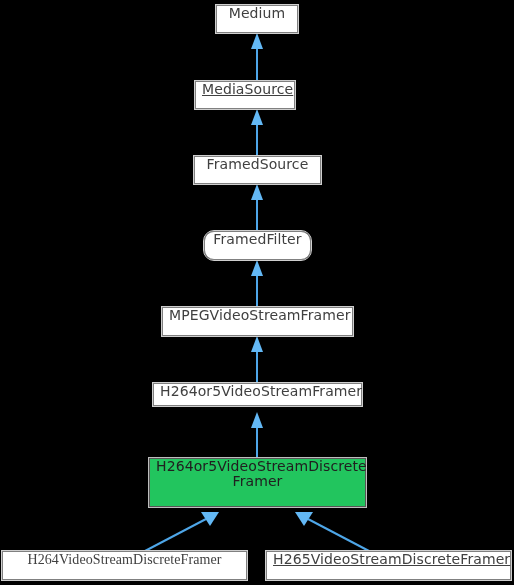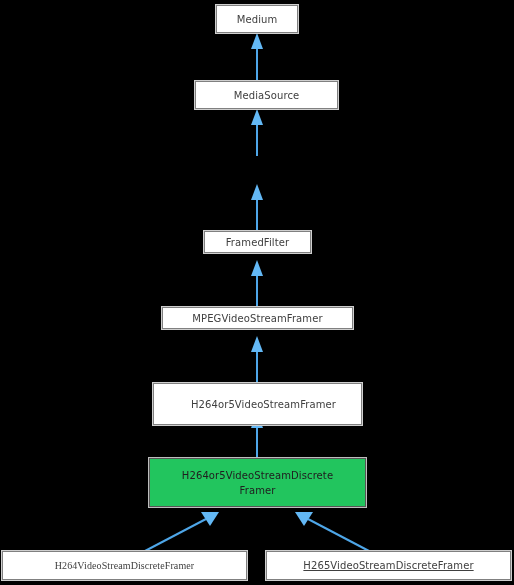--- a/index.html
+++ b/index.html
@@ -24,26 +24,26 @@
     height: 585px;
     pointer-events: none;
   }
   .node {
     position: absolute;
     box-sizing: border-box;
     background: #ffffff;
     border: 1px solid #808080;
     outline: 1px solid #cfcfcf;
     color: #404040;
-    font-size: 10px;
+    font-size: 14px;
     line-height: 15px;
     letter-spacing: 0.1px;
     text-align: center;
     display: flex;
-    align-items: center;
+    align-items: flex-start;
     justify-content: center;
     white-space: pre-line;
     z-index: 2;
   }
   .node.current {
     background: #22c55e;
     border: 1px solid #555555;
     outline: 1px solid #bdbdbd;
     color: #202020;
   }
@@ -93,34 +93,37 @@
     <g>
       <line x1="369" y1="551" x2="308" y2="519" stroke="#4ea6e8" stroke-width="2"></line>
       <polygon points="295,512 313,512 304,526" fill="#63b8f5"></polygon>
     </g>
   </svg>
 
   <div class="node" style="left:216px; top:5px; width:82px; height:28px;">
     <span class="node-label">Medium</span>
   </div>
 
-  <div class="node" style="left:195px; top:81px; width:143px; height:28px;">
+  <div class="node" style="left:195px; top:81px; width:100px; height:28px;text-decoration:underline;">
     <span class="node-label">MediaSource</span>
   </div>
 
+  <div class="node" style="left:194px; top:156px; width:127px; height:28px;">
+    <span class="node-label">FramedSource</span>
+  </div>
 
-  <div class="node" style="left:204px; top:231px; width:107px; height:22px;">
+  <div class="node" style="left:204px; top:231px; width:107px; height:29px;border-radius:10px;">
     <span class="node-label">FramedFilter</span>
   </div>
 
-  <div class="node" style="left:162px; top:307px; width:191px; height:22px;">
+  <div class="node" style="left:162px; top:307px; width:191px; height:29px;">
     <span class="node-label">MPEGVideoStreamFramer</span>
   </div>
 
-  <div class="node" style="left:153px; top:383px; width:209px; height:42px;padding-left:12px;">
+  <div class="node" style="left:153px; top:383px; width:209px; height:23px;">
     <span class="node-label">H264or5VideoStreamFramer</span>
   </div>
 
   <div class="node current" style="left:149px; top:458px; width:217px; height:49px;">
     <span class="node-label">H264or5VideoStreamDiscrete
 Framer</span>
   </div>
 
   <div class="node" style="left:2px; top:551px; width:245px; height:29px;font-family:Liberation Serif, serif;">
     <span class="node-label">H264VideoStreamDiscreteFramer</span>

